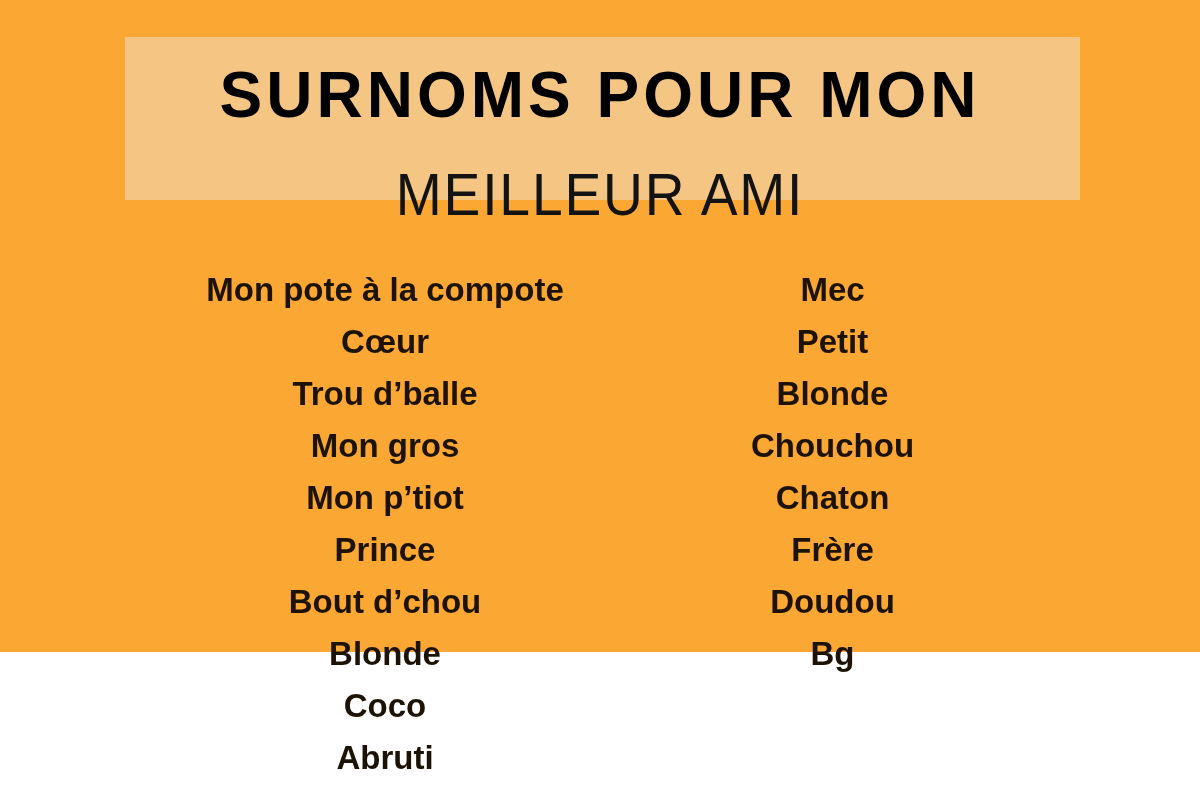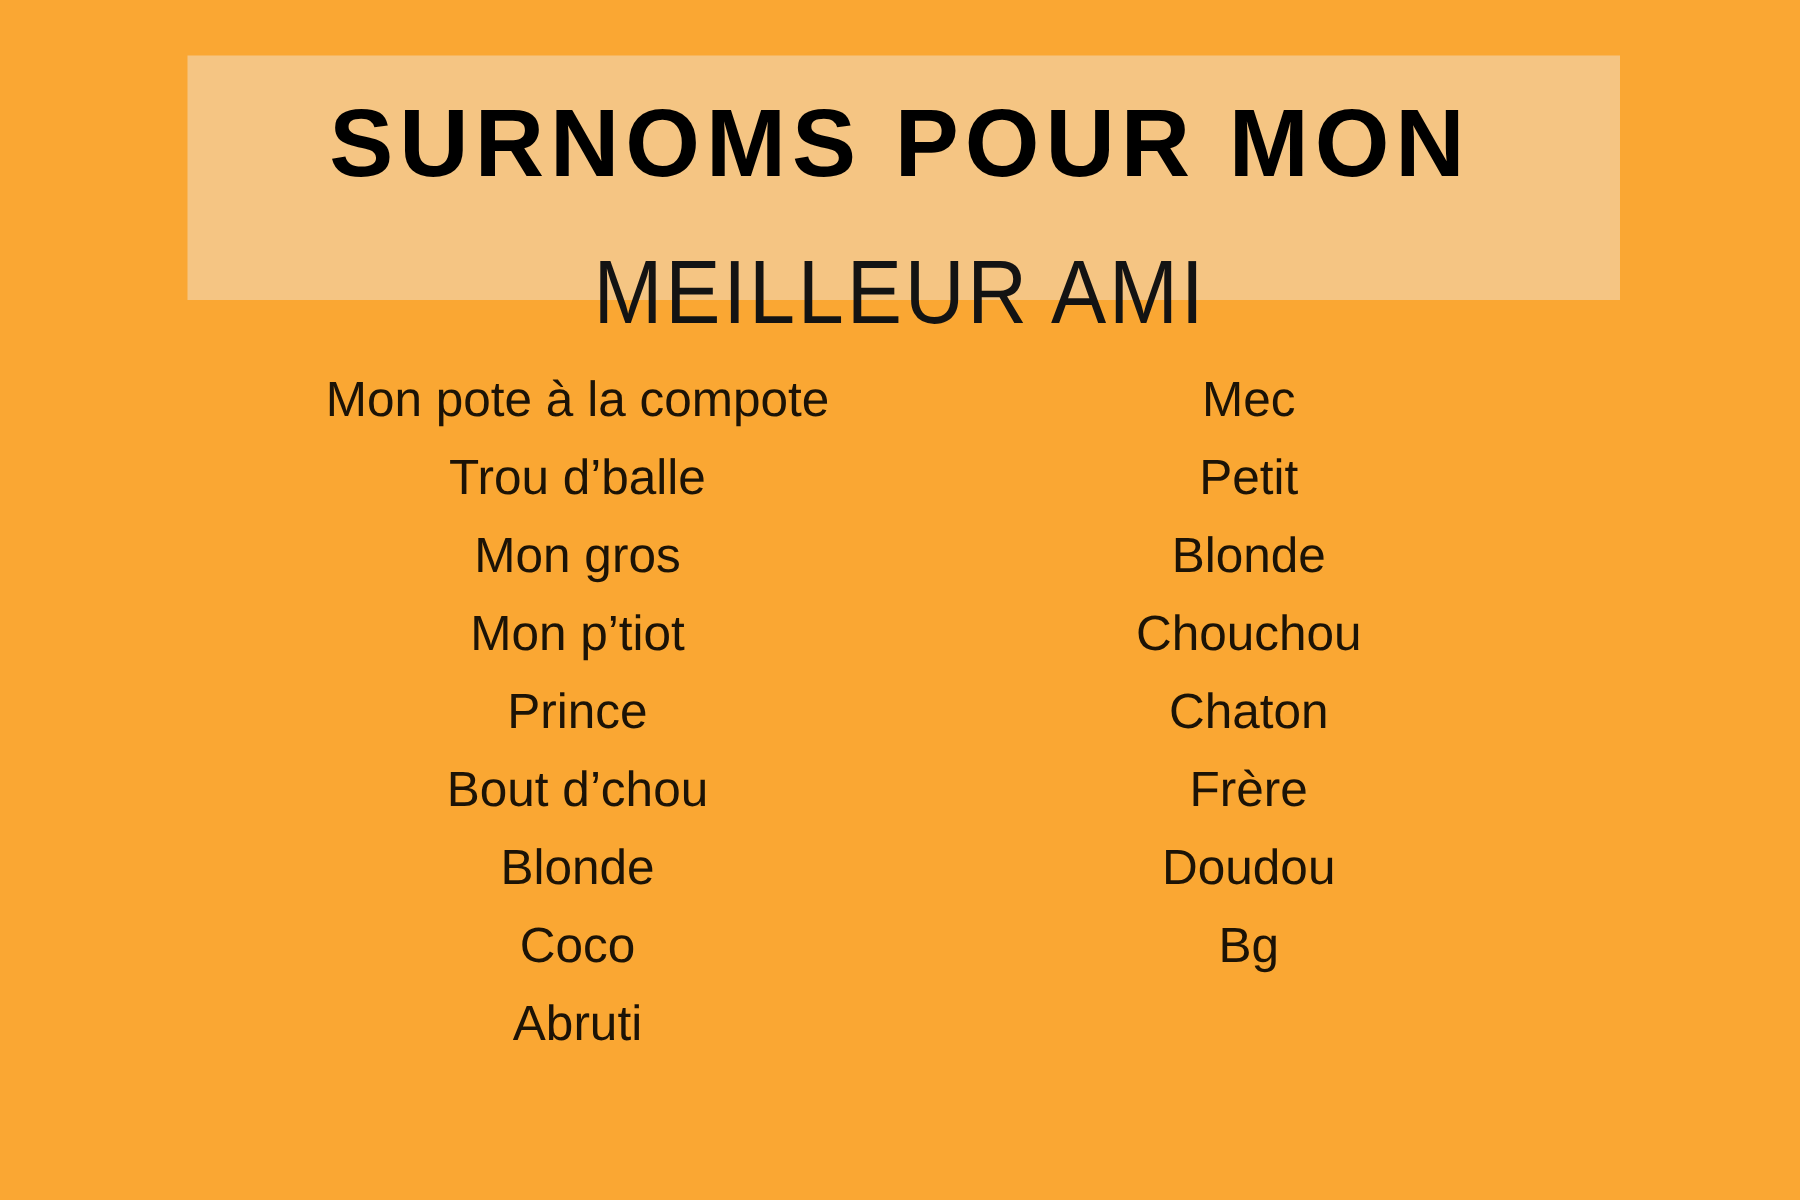--- a/index.html
+++ b/index.html
@@ -10,21 +10,21 @@
   * { margin: 0; padding: 0; box-sizing: border-box; }
   html, body {
     width: 1200px;
     height: 800px;
     overflow: hidden;
     font-family: "Liberation Sans", sans-serif;
   }
   .poster {
     position: relative;
     width: 1200px;
-    height: 800px;
+    height: 652px;
     background: var(--bg);
     color: var(--ink);
   }
   .banner {
     position: absolute;
     left: 125px;
     top: 37px;
     width: 955px;
     height: 163px;
     background: var(--banner);
@@ -51,24 +51,25 @@
     font-family: "Liberation Sans", sans-serif;
     font-weight: 300;
     font-size: 60px;
     letter-spacing: 2px;
     color: #131313;
     white-space: nowrap;
     transform: scaleX(0.92);
   }
   .columns {
     position: absolute;
-    top: 240px;
+    top: 264px;
     left: 150px;
     width: 895px;
     display: flex;
+    font-weight: bold;
   }
   .col {
     width: 470px;
   }
   .col.right {
     width: 425px;
   }
   .list-item {
     height: 52px;
     line-height: 52px;
@@ -82,20 +83,21 @@
 </head>
 <body>
 
 <div class="poster">
   <div class="banner"></div>
   <div class="title">SURNOMS POUR MON</div>
   <div class="subtitle">MEILLEUR AMI</div>
   <div class="columns">
     <div class="col left">
         <div class="list-item">Mon pote à la compote</div>
+        <div class="list-item">Cœur</div>
         <div class="list-item">Trou d’balle</div>
         <div class="list-item">Mon gros</div>
         <div class="list-item">Mon p’tiot</div>
         <div class="list-item">Prince</div>
         <div class="list-item">Bout d’chou</div>
         <div class="list-item">Blonde</div>
         <div class="list-item">Coco</div>
         <div class="list-item">Abruti</div>
       </div>
     <div class="col right">

